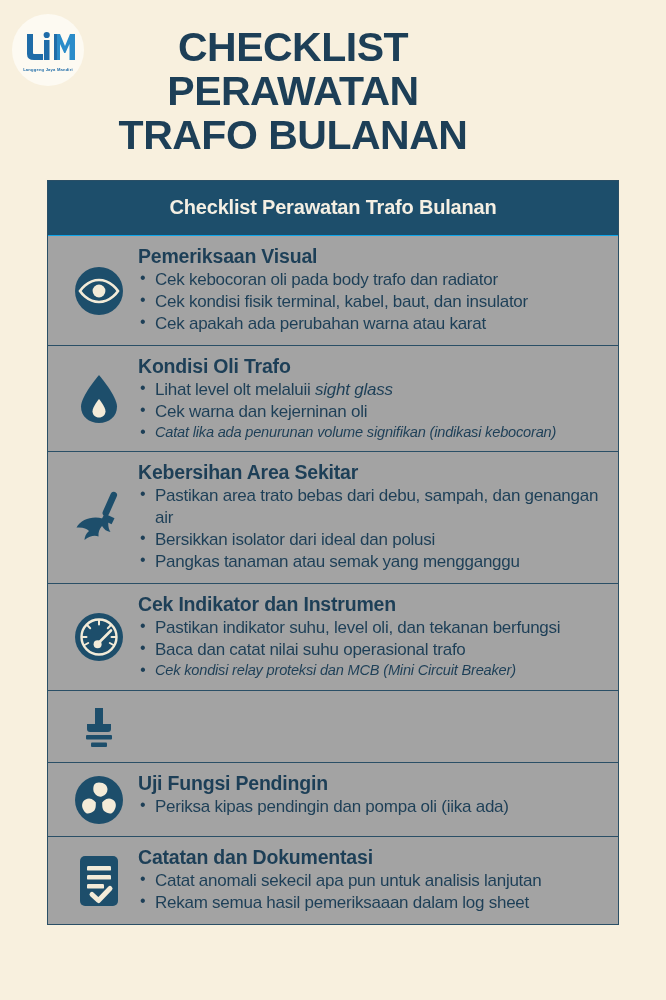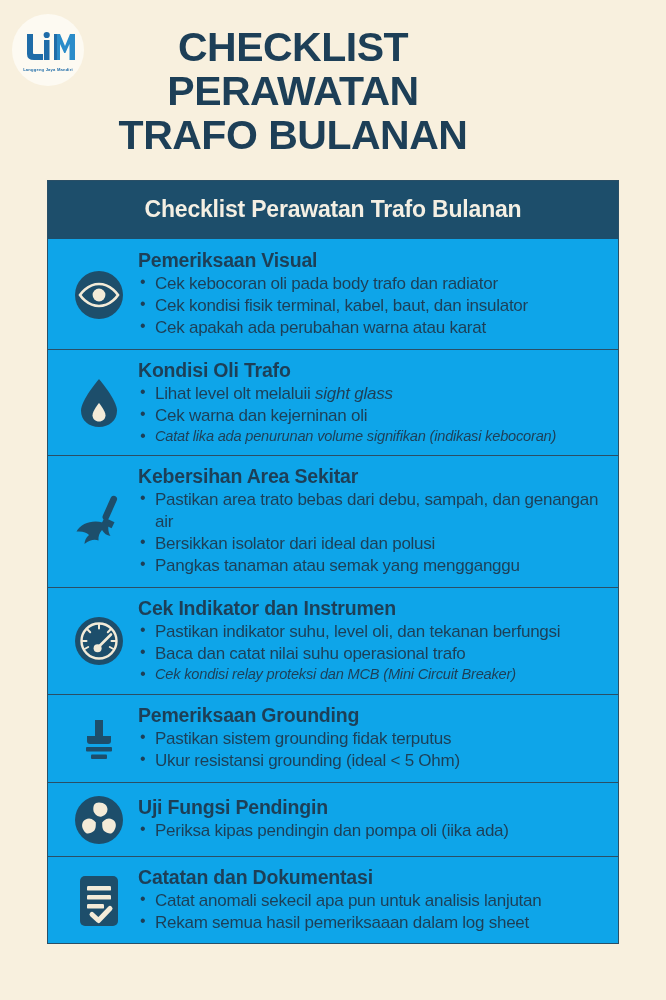--- a/index.html
+++ b/index.html
@@ -83,33 +83,33 @@
     top: 180px;
     width: 572px;
     box-sizing: border-box;
     border: 1px solid #2a4f66;
     background: #f3ebd8;
   }
   .card-header {
     background: #1d4e6b;
     color: #f4efe3;
     text-align: center;
-    font-size: 23px;
+    font-size: 20px;
     font-weight: 700;
     letter-spacing: -0.2px;
     padding: 15px 0 16px 0;
     border-bottom: 1px solid #0ea5e9;
   }
 
   .section {
     display: flex;
-    align-items: center;
+    align-items: flex-start;
     padding: 9px 12px 10px 12px;
     border-bottom: 1px solid #2a4f66;
-    background: #0ea5e9;
+    background: #a3a3a3;
   }
   .section:last-child { border-bottom: none; }
 
   .icon-cell {
     flex: 0 0 78px;
     display: flex;
     align-items: center;
     justify-content: center;
     align-self: center;
     padding-top: 2px;
@@ -268,27 +268,20 @@
 
     <div class="section">
       <div class="icon-cell">
         <svg width="50" height="50" viewBox="0 0 50 50">
           <rect x="21" y="6" width="8" height="18" fill="#1d4e6b"></rect>
           <path d="M13 22 L37 22 L37 27 Q37 30 34 30 L16 30 Q13 30 13 27 Z" fill="#1d4e6b"></path>
           <rect x="12" y="33" width="26" height="4.4" rx="1" fill="#1d4e6b"></rect>
           <rect x="17" y="40.5" width="16" height="4.4" rx="1" fill="#1d4e6b"></rect>
         </svg>
       </div>
-      <div class="content-cell">
-        <div class="section-title">Pemeriksaan Grounding</div>
-        <ul class="bullets">
-          <li>Pastikan sistem grounding fidak terputus</li>
-          <li>Ukur resistansi grounding (ideal &lt; 5 Ohm)</li>
-        </ul>
-      </div>
     </div>
 
     <div class="section">
       <div class="icon-cell">
         <svg width="52" height="52" viewBox="0 0 52 52">
           <circle cx="26" cy="26" r="24" fill="#1d4e6b"></circle>
           <g fill="#f3ebd8">
             <path d="M26 8.5 C31.4 8.5 34.5 11.5 34.5 15.6 C34.5 19 32.3 21.3 29.3 22.3 L26.8 23.3 L24.6 22 C22 20.5 20.3 18.2 20.3 15.6 C20.3 11.5 21.2 8.5 26 8.5 Z"></path>
             <path d="M10.6 36.2 C7.9 31.5 9 27.4 12.6 25.4 C15.5 23.7 18.6 24.3 20.9 26.4 L22.8 28.3 L22.8 30.9 C22.8 33.9 22 36.5 19.8 37.8 C16.2 39.9 13 40.8 10.6 36.2 Z"></path>
             <path d="M41.4 36.2 C39 40.8 35.8 39.9 32.2 37.8 C30 36.5 29.2 33.9 29.2 30.9 L29.2 28.3 L31.1 26.4 C33.4 24.3 36.5 23.7 39.4 25.4 C43 27.4 44.1 31.5 41.4 36.2 Z"></path>

